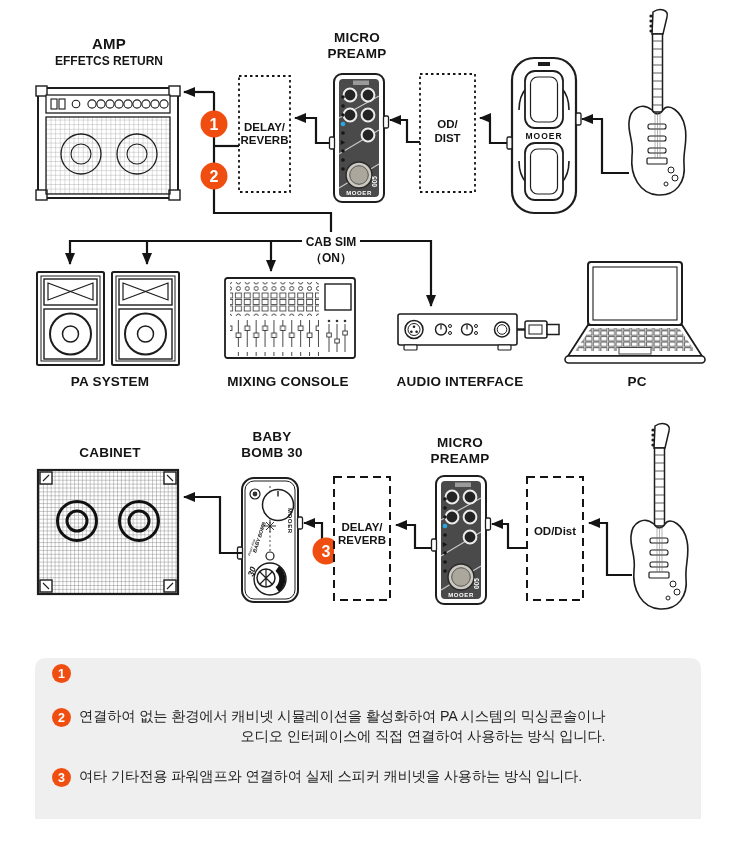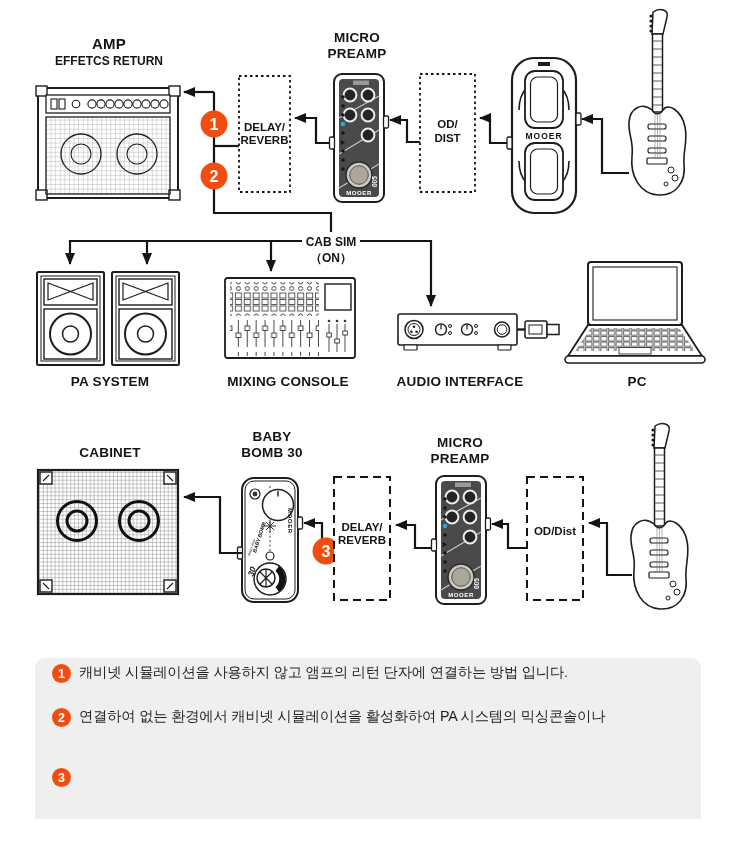--- a/index.html
+++ b/index.html
@@ -333,29 +333,30 @@
     <text x="555" y="535" text-anchor="middle" class="lbl lbl-box">OD/Dist</text>
   </g>
 
   <use href="#g-guitar" x="624" y="422"></use>
 </svg>
 
 <div class="notes-panel">
   <div class="note-item" style="top:4px;">
     <div class="note-bullet">1</div>
     <div class="note-text">
-      <div>캐비넷 시뮬레이션을 사용하지 않고 앰프의 리턴 단자에 연결하는 방법 입니다.</div>
     </div>
   </div>
   <div class="note-item" style="top:48px;">
     <div class="note-bullet">2</div>
     <div class="note-text">
       <div>연결하여 없는 환경에서 캐비넷 시뮬레이션을 활성화하여 PA 시스템의 믹싱콘솔이나</div>
+      <div>오디오 인터페이스에 직접 연결하여 사용하는 방식 입니다.</div>
     </div>
   </div>
   <div class="note-item" style="top:108px;">
     <div class="note-bullet">3</div>
     <div class="note-text">
+      <div>여타 기타전용 파워앰프와 연결하여 실제 스피커 캐비넷을 사용하는 방식 입니다.</div>
     </div>
   </div>
 </div>
 
 </div>
 
 </body></html>

